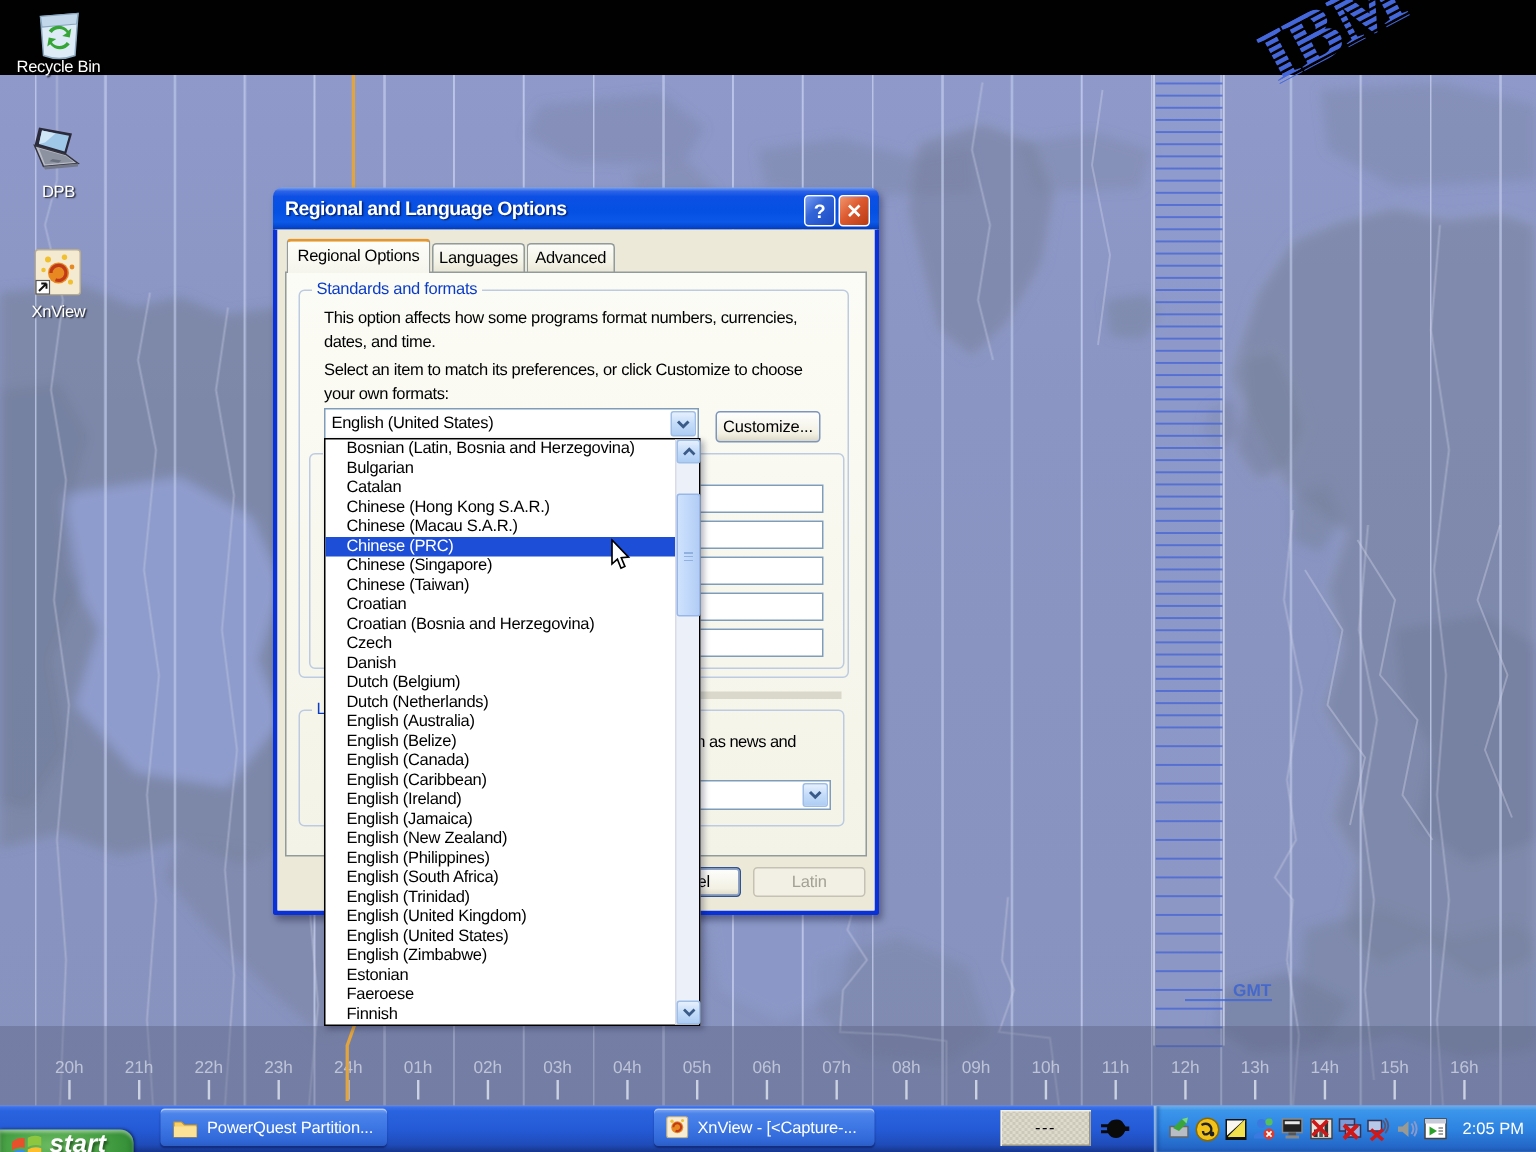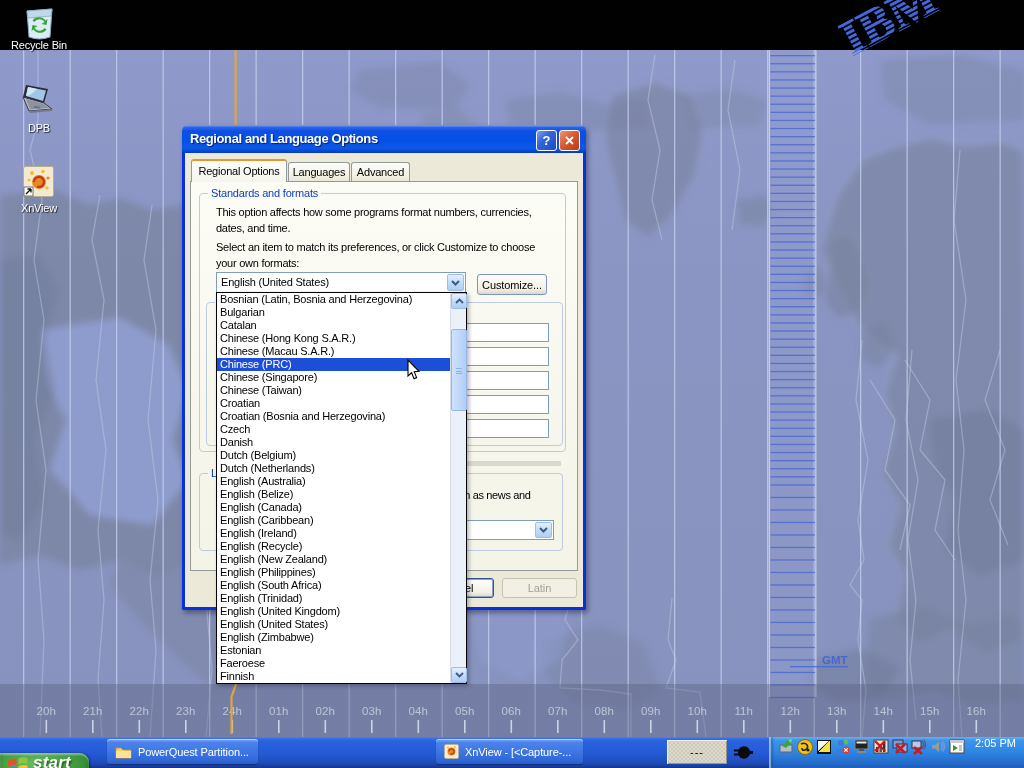--- a/index.html
+++ b/index.html
@@ -34,21 +34,21 @@
 .cbarr{position:absolute;right:1px;top:1px;bottom:1px;width:17px;border-radius:2px;
   background:linear-gradient(180deg,#e6f0fd,#c4dcf8 50%,#aecdf4);border:1px solid #9ebee8;
   display:flex;align-items:center;justify-content:center}
 .tbox{position:absolute;background:#fff;border:1px solid #7f9db9}
 .xpbtn{position:absolute;font-family:"Liberation Sans",sans-serif;font-size:11px;color:#000;
   background:linear-gradient(180deg,#fefefe,#f2f0e2 75%,#dcd8c8);border:1px solid #7c96bd;border-radius:3px;letter-spacing:-0.1px}
 .xpbtn.foc{border:1px solid #33538c;box-shadow:inset 0 0 0 1px #8aa2cc}
 .xpbtn.dis{background:#f2f0e4;border:1px solid #c5c2b3;color:#a3a095}
 #list{position:absolute;left:216px;top:292px;width:251px;height:392px;background:#fff;
   border:1px solid #000;z-index:40;box-shadow:2px 2px 4px rgba(10,10,40,0.3)}
-.li{height:13px;font-size:11px;line-height:13px;padding-left:3px;color:#000;white-space:nowrap;
+.li{height:13px;font-size:11px;line-height:13px;padding-left:14px;color:#000;white-space:nowrap;
   letter-spacing:-0.2px;width:233px;overflow:hidden}
 .li.sel{background:#1d4ed8;color:#fff}
 #sbar{position:absolute;right:0;top:0;width:16px;height:100%;background:#ecf0f8;border-left:1px solid #d8dce8}
 .sbtn{position:absolute;left:0;width:16px;height:16px;border-radius:2px;border:1px solid #9ebee8;
   background:linear-gradient(180deg,#e6f0fd,#c4dcf8 50%,#aecdf4);display:flex;align-items:center;justify-content:center}
 #sthumb{position:absolute;left:0;top:36px;width:16px;height:82px;border-radius:2px;border:1px solid #98b7e8;
   background:linear-gradient(90deg,#cfe2fc,#c0d8fa 50%,#b2ccf4)}
 #sthumb:after{content:"";position:absolute;left:4px;right:4px;top:38px;height:8px;
   background:repeating-linear-gradient(180deg,#90b0e0 0,#90b0e0 1px,transparent 1px,transparent 2.6px)}
 #tbar{position:absolute;left:0;top:737px;width:1024px;height:31px;z-index:50;
@@ -63,21 +63,21 @@
   box-shadow:inset 0 1px 0 rgba(255,255,255,0.45),0 1px 1px rgba(10,20,80,0.5);
   display:flex;align-items:center;padding-left:8px;color:#fff;font-size:11px;white-space:nowrap;overflow:hidden}
 .task span{margin-left:6px;letter-spacing:-0.1px}
 #graybox{position:absolute;left:667px;top:3px;width:60px;height:24px;color:#000;
   background:#d6d2c6 repeating-conic-gradient(#dedacc 0% 25%, #ccc8ba 0% 50%);background-size:4px 4px;box-shadow:inset 1px 1px 0 #f2f0ea,inset -1px -1px 0 #989484;
   font-size:11px;text-align:center;line-height:24px;letter-spacing:1px}
 #tbar .abs{top:8px}
 #tray{position:absolute;left:769px;top:0;width:255px;height:31px;
   background:linear-gradient(180deg,#77b6f2 0%,#3c96ea 10%,#2e84e2 50%,#2468c8 88%,#1e59b4 100%);
   box-shadow:inset 2px 0 1px rgba(255,255,255,0.5),inset 4px 0 2px rgba(20,60,140,0.4);
-  display:flex;padding-left:9px}
+  display:flex;align-items:center;padding-left:9px}
 #clock{color:#fff;font-size:11px;margin-left:1px;letter-spacing:0px}
 </style></head>
 <body>
 <svg id="wp" width="1024" height="768" viewBox="0 0 1024 768" xmlns="http://www.w3.org/2000/svg">
 <defs>
 <pattern id="ibmstripe" patternUnits="userSpaceOnUse" width="10" height="4.7">
         <rect x="0" y="0" width="10" height="2.9" fill="#4468dc"></rect>
       </pattern>
 <filter id="soft" x="-20%" y="-20%" width="140%" height="140%">
         <feGaussianBlur stdDeviation="3.5"></feGaussianBlur>
@@ -381,21 +381,21 @@
 <div class="li">Croatian (Bosnia and Herzegovina)</div>
 <div class="li">Czech</div>
 <div class="li">Danish</div>
 <div class="li">Dutch (Belgium)</div>
 <div class="li">Dutch (Netherlands)</div>
 <div class="li">English (Australia)</div>
 <div class="li">English (Belize)</div>
 <div class="li">English (Canada)</div>
 <div class="li">English (Caribbean)</div>
 <div class="li">English (Ireland)</div>
-<div class="li">English (Recycle)</div>
+<div class="li">English (Jamaica)</div>
 <div class="li">English (New Zealand)</div>
 <div class="li">English (Philippines)</div>
 <div class="li">English (South Africa)</div>
 <div class="li">English (Trinidad)</div>
 <div class="li">English (United Kingdom)</div>
 <div class="li">English (United States)</div>
 <div class="li">English (Zimbabwe)</div>
 <div class="li">Estonian</div>
 <div class="li">Faeroese</div>
 <div class="li">Finnish</div>

